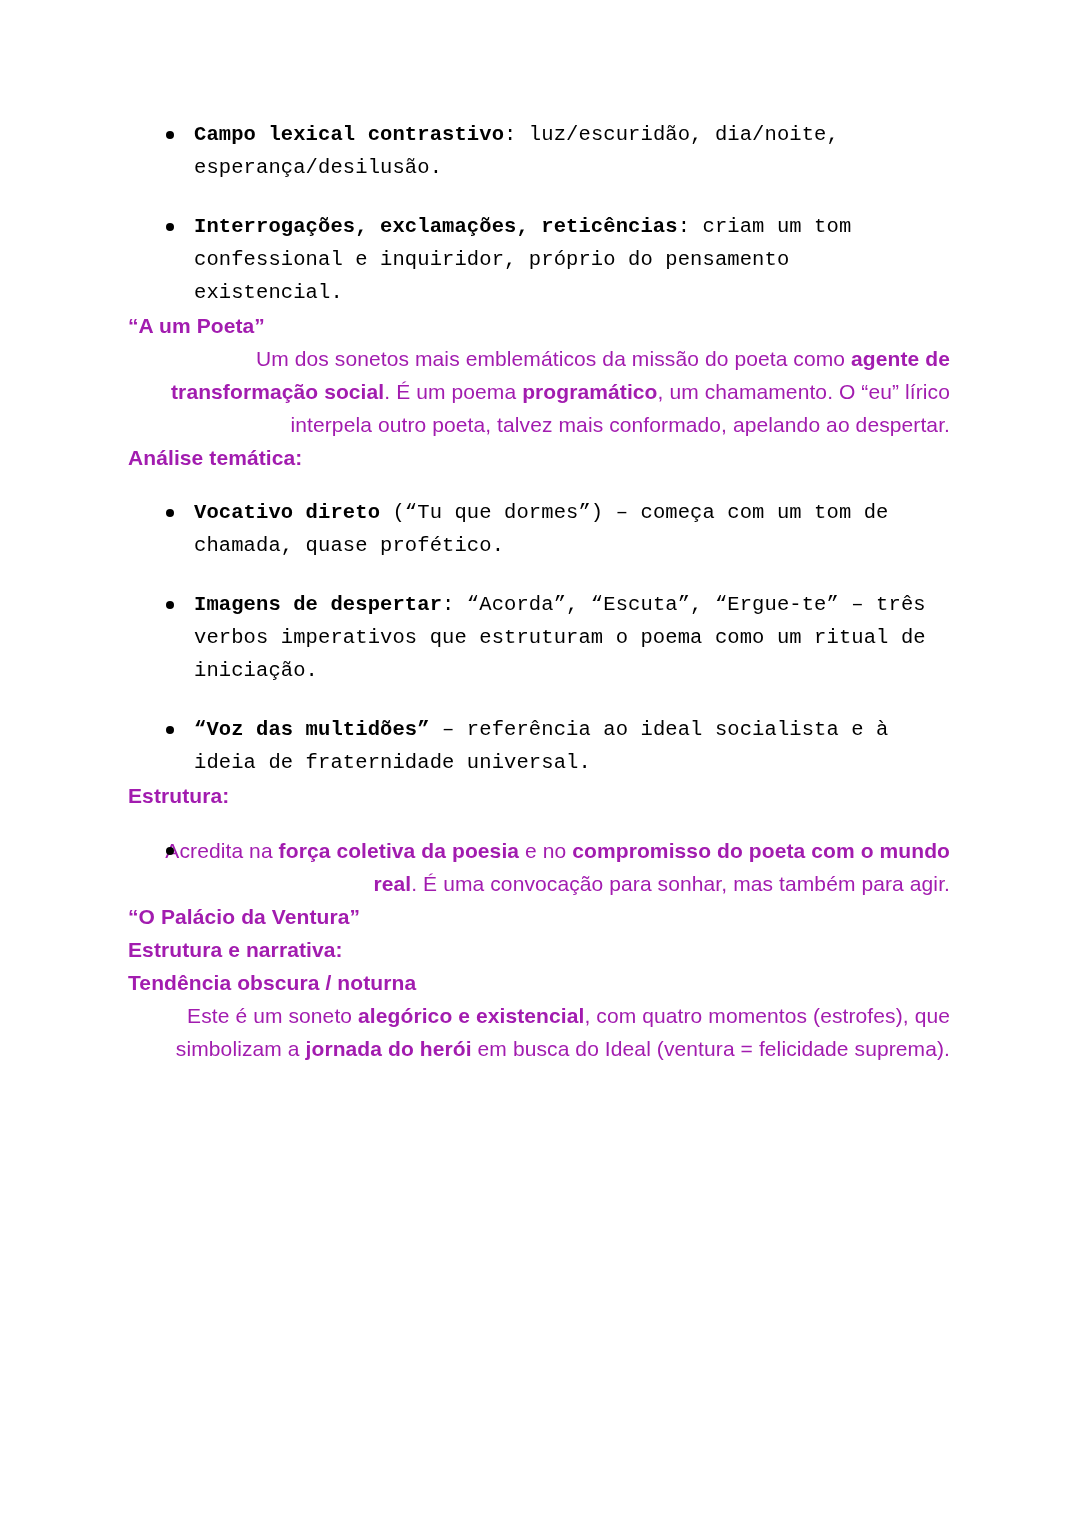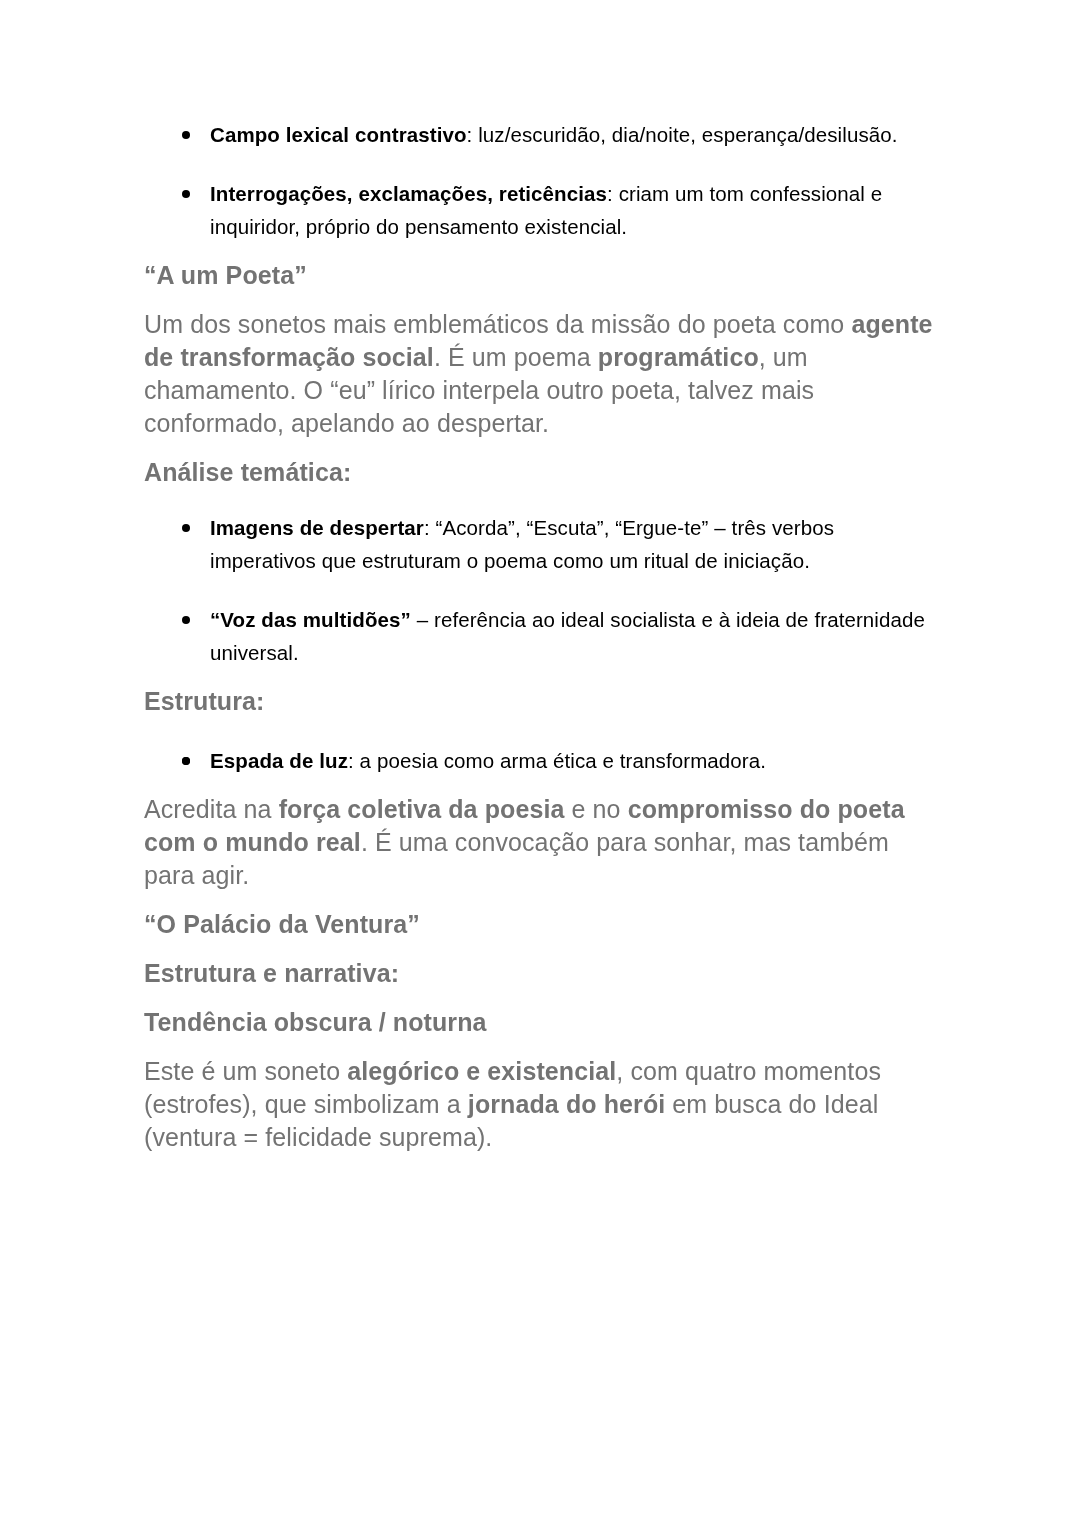--- a/index.html
+++ b/index.html
@@ -24,41 +24,42 @@
     padding: 118px 130px 0 128px;
   }
 
   .doc-body {
     width: 822px;
   }
 
   
   p.para,
   p.heading {
-    margin: 16px;
-    font-size: 25px;
+    margin: 0;
+    font-size: 21px;
     line-height: 33px;
     letter-spacing: 0.1px;
-    color: #737373;
+    color: #a21caf;
   }
 
   p.heading {
     font-weight: bold;
   }
 
   
   .sp-title   { margin-top: 30px; }
   .sp-head    { margin-top: 26px; }
-  .sp-para    { margin-top: 26px; }
+  .sp-para    { margin-top: 26px; text-align: right; }
 
   
   ul.bullets {
-    margin: 16px;
+    margin: 0;
     padding: 0;
     list-style: none;
+    font-family: Liberation Mono, monospace;
   }
   ul.bullets.after-head { margin-top: 22px; }
   ul.bullets.first      { margin-top: 0; }
 
   ul.bullets > li {
     position: relative;
     padding-left: 66px;
     font-size: 20.5px;
     line-height: 33px;
     letter-spacing: 0.1px;
@@ -87,27 +88,27 @@
 <div class="page">
   <div class="doc-body" id="doc-body">
       <ul class="bullets first">
         <li><span class="dot"></span><span class="rich"><b>Campo lexical contrastivo</b><span>: luz/escuridão, dia/noite, esperança/desilusão.</span></span></li>
         <li><span class="dot"></span><span class="rich"><b>Interrogações, exclamações, reticências</b><span>: criam um tom confessional e inquiridor, próprio do pensamento existencial.</span></span></li>
       </ul>
       <p class="heading sp-title"><b>“A um Poeta”</b></p>
       <p class="para sp-para"><span>Um dos sonetos mais emblemáticos da missão do poeta como </span><b>agente de transformação social</b><span>. É um poema </span><b>programático</b><span>, um chamamento. O “eu” lírico interpela outro poeta, talvez mais conformado, apelando ao despertar.</span></p>
       <p class="heading sp-head"><b>Análise temática:</b></p>
       <ul class="bullets after-head">
+        <li><span class="dot"></span><span class="rich"><b>Vocativo direto</b><span> (“Tu que dormes”) – começa com um tom de chamada, quase profético.</span></span></li>
         <li><span class="dot"></span><span class="rich"><b>Imagens de despertar</b><span>: “Acorda”, “Escuta”, “Ergue-te” – três verbos imperativos que estruturam o poema como um ritual de iniciação.</span></span></li>
         <li><span class="dot"></span><span class="rich"><b>“Voz das multidões”</b><span> – referência ao ideal socialista e à ideia de fraternidade universal.</span></span></li>
       </ul>
       <p class="heading sp-head"><b>Estrutura:</b></p>
       <ul class="bullets after-head">
         <li><span class="dot"></span></li>
-        <li><span class="dot"></span><span class="rich"><b>Espada de luz</b><span>: a poesia como arma ética e transformadora.</span></span></li>
       </ul>
       <p class="para sp-para"><span>Acredita na </span><b>força coletiva da poesia</b><span> e no </span><b>compromisso do poeta com o mundo real</b><span>. É uma convocação para sonhar, mas também para agir.</span></p>
       <p class="heading sp-title"><b>“O Palácio da Ventura”</b></p>
       <p class="heading sp-head"><b>Estrutura e narrativa:</b></p>
       <p class="heading sp-head"><b>Tendência obscura / noturna</b></p>
       <p class="para sp-para"><span>Este é um soneto </span><b>alegórico e existencial</b><span>, com quatro momentos (estrofes), que simbolizam a </span><b>jornada do herói</b><span> em busca do Ideal (ventura = felicidade suprema).</span></p>
     </div>
 </div>
 
 </body></html>

